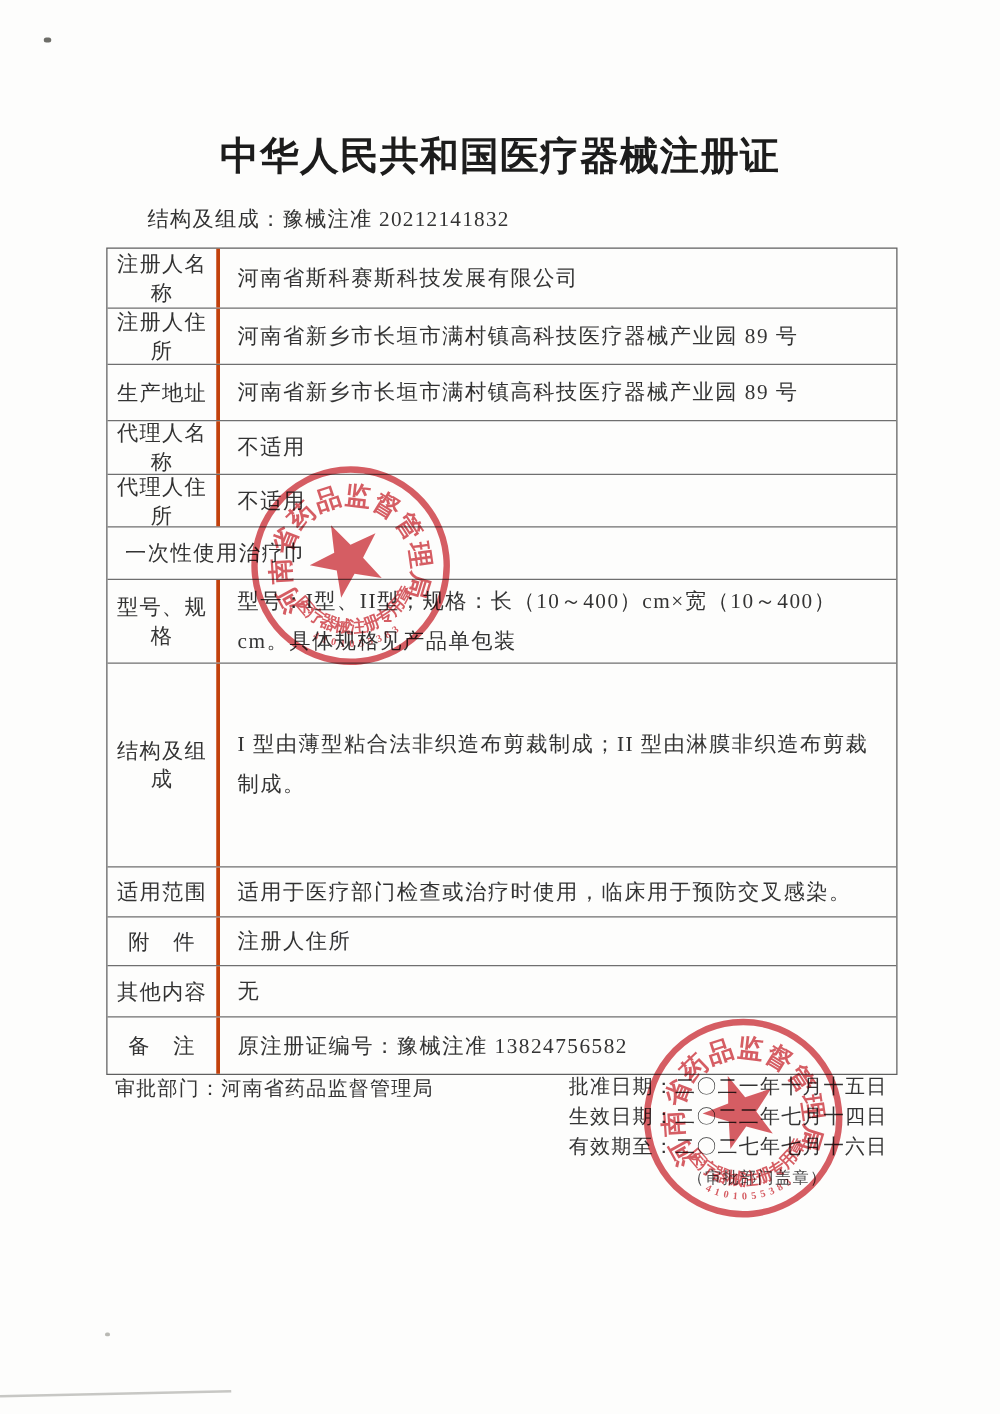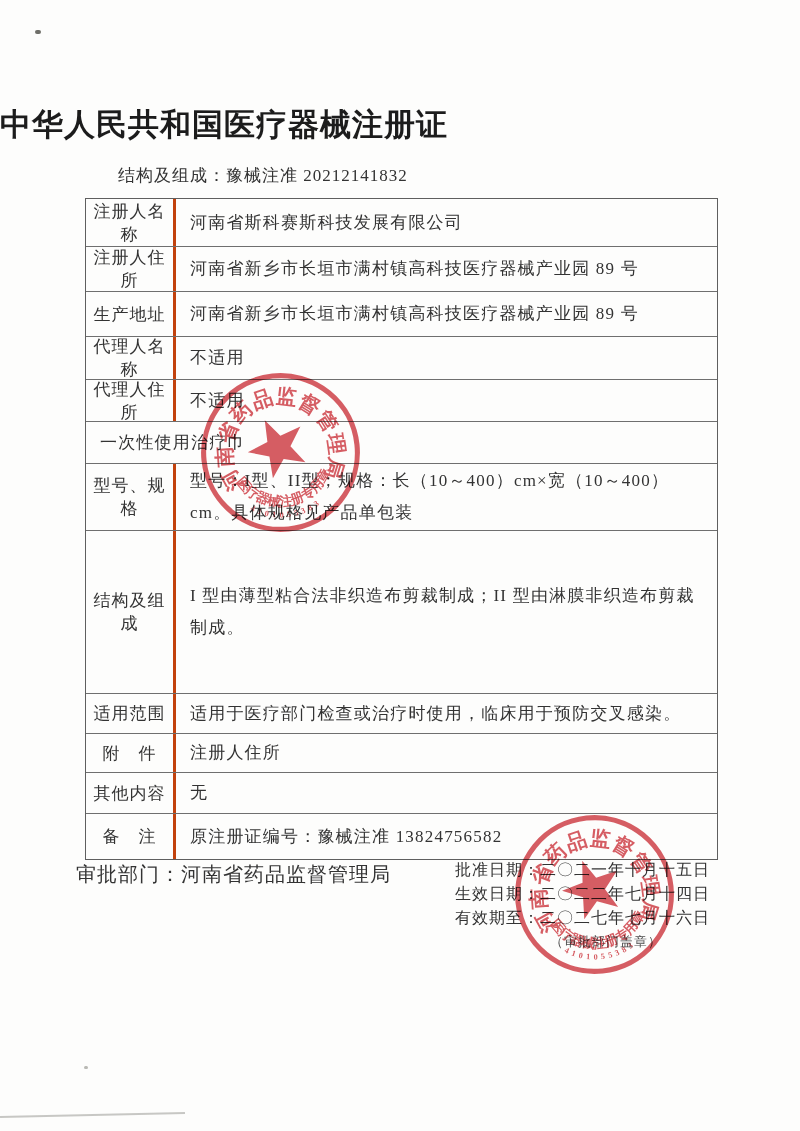--- a/index.html
+++ b/index.html
@@ -7,21 +7,21 @@
     width:800px;height:1131px;position:relative;overflow:hidden;
     font-family:"Liberation Serif","DejaVu Serif",serif;
     color:#2d2d2d;
     background:#fdfdfc;
   }
   .page{position:absolute;inset:0;}
 
   
   .doc-title{
     position:absolute;top:104px;left:0;width:100%;
-    font-size:31px;font-weight:bold;color:#1c1c1c;
+    text-align:center;font-size:31px;font-weight:bold;color:#1c1c1c;
     letter-spacing:1px;
   }
   
   .cert-line{
     position:absolute;top:164px;left:118px;font-size:17px;letter-spacing:1px;color:#333;
   }
 
   
   .cert-table{
     position:absolute;left:85px;top:198px;width:633px;
@@ -48,21 +48,21 @@
     font-size:17px;letter-spacing:1px;color:#333;
   }
   .cell-value{
     flex:1;display:flex;align-items:center;
     padding:3px 8px 3px 14px;font-size:17px;letter-spacing:1.2px;
     line-height:32px;color:#333;
   }
 
   
   .footer-left{
-    position:absolute;left:76px;top:861px;font-size:20px;letter-spacing:1px;color:#333;
+    position:absolute;left:92px;top:861px;font-size:16px;letter-spacing:1px;color:#333;
   }
   .footer-right{
     position:absolute;left:455px;top:858px;font-size:16px;letter-spacing:1px;color:#333;
   }
   .date-line{height:24px;line-height:24px;text-align:center;}
   .stamp-hint{
     position:absolute;left:540px;top:933px;width:132px;text-align:center;
     font-size:13px;letter-spacing:1px;color:#4f4f4f;
   }
 

